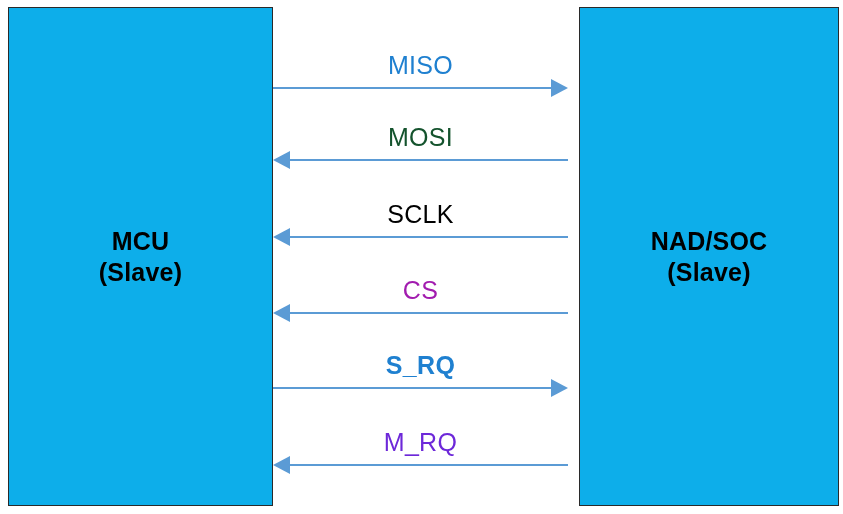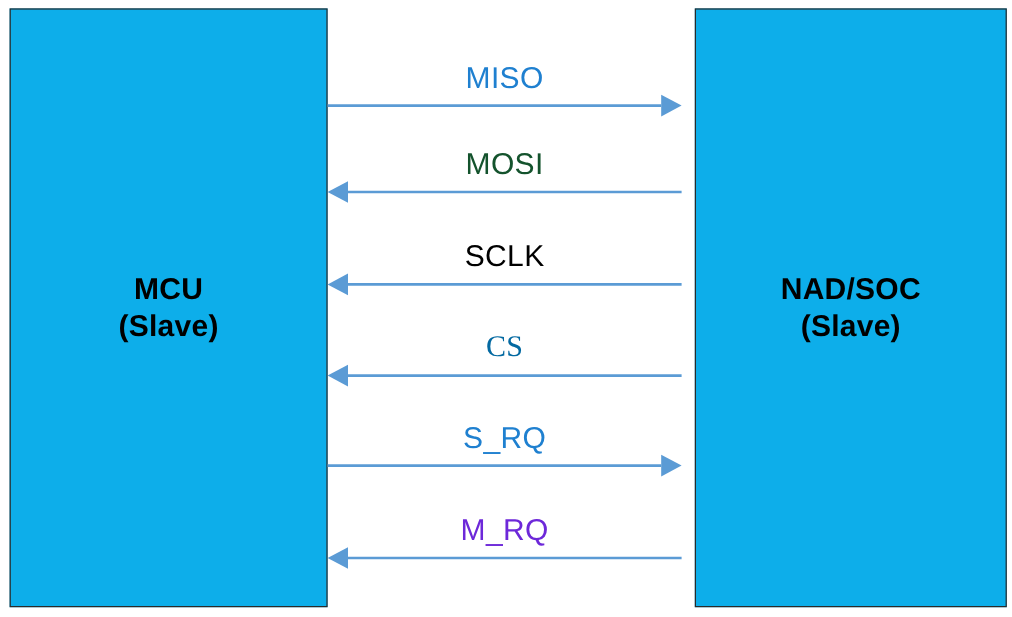--- a/index.html
+++ b/index.html
@@ -107,18 +107,18 @@
       <g>
         <line x1="290" x2="568" y1="465" y2="465" stroke="#5B9BD5" stroke-width="2.2"></line>
         <polygon points="273,465 290,456 290,474" fill="#5B9BD5"></polygon>
       </g>
     </svg>
 
   <div id="label-layer">
       <div class="signal-label" style="left: 420.5px; top: 51px; color: rgb(31, 128, 208);">MISO</div>
       <div class="signal-label" style="left: 420.5px; top: 123px; color: #14532d;">MOSI</div>
       <div class="signal-label" style="left: 420.5px; top: 200px; color: #000000;">SCLK</div>
-      <div class="signal-label" style="left: 420.5px; top: 276px; color: #0369a1; font-family: Liberation Serif, serif;">CS</div>
-      <div class="signal-label" style="left: 420.5px; top: 351px; color: rgb(31, 128, 208);">S_RQ</div>
+      <div class="signal-label" style="left: 420.5px; top: 276px; color: #a21caf;">CS</div>
+      <div class="signal-label" style="left: 420.5px; top: 351px; color: rgb(31, 128, 208); font-weight: bold;">S_RQ</div>
       <div class="signal-label" style="left: 420.5px; top: 428px; color: #6d28d9;">M_RQ</div>
     </div>
 
 </div>
 
 </body></html>

